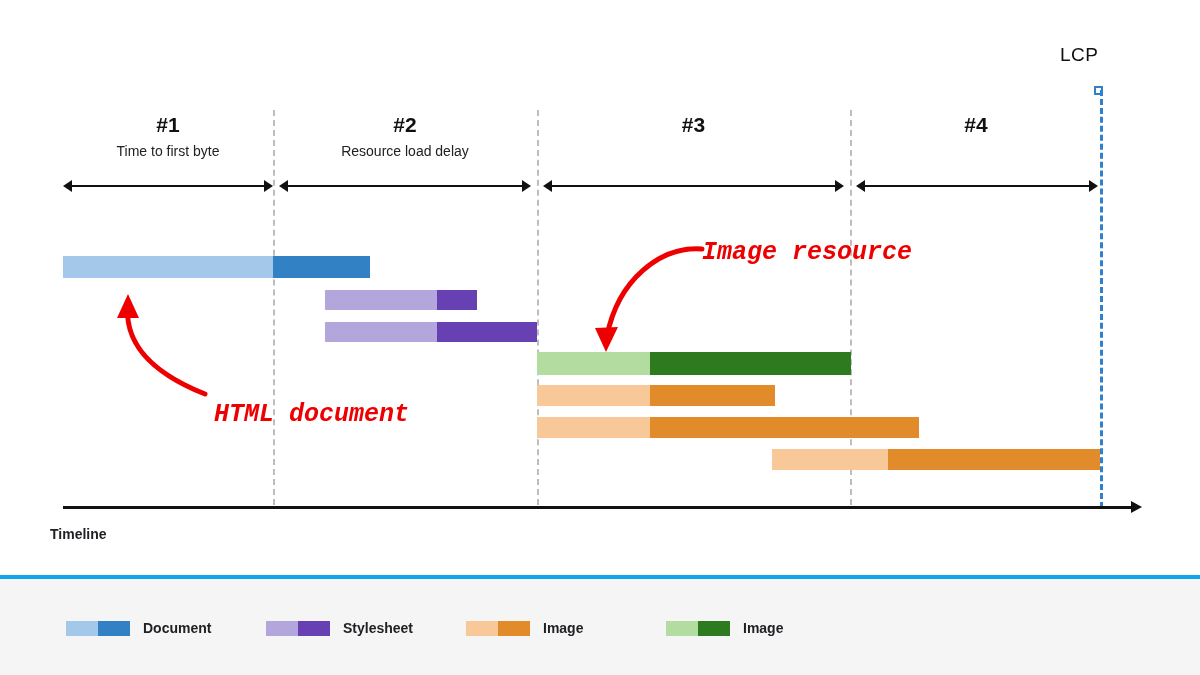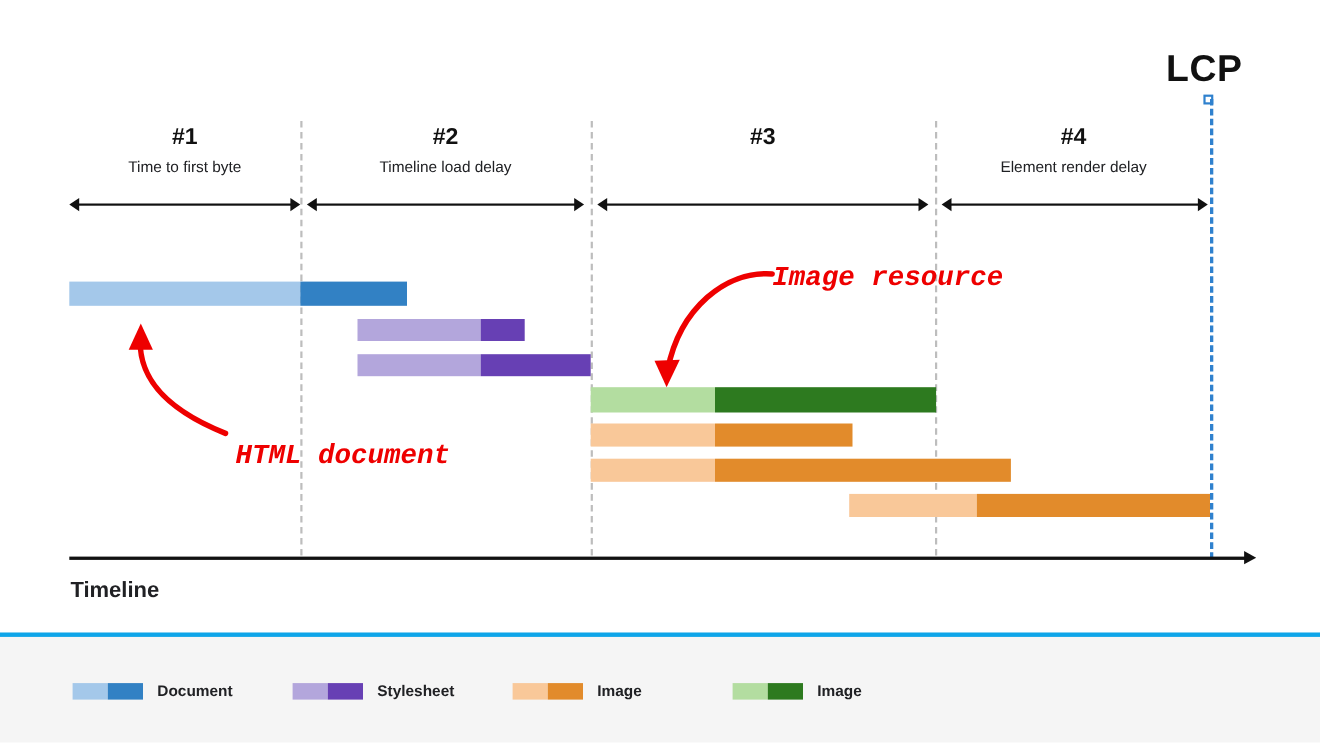--- a/index.html
+++ b/index.html
@@ -50,22 +50,22 @@
     width: 9px;
     height: 9px;
     border: 2px solid #2f81ce;
     background: #ffffff;
     box-sizing: border-box;
   }
   #lcp-label {
     position: absolute;
     left: 1060px;
     top: 44px;
-    font-size: 34px;
-    font-weight: bold;
+    font-size: 19px;
+    font-weight: normal;
     letter-spacing: 0.5px;
     color: #111111;
     text-align: right;
   }
 
   
   .phase {
     position: absolute;
     top: 112px;
     text-align: center;
@@ -127,23 +127,23 @@
     position: absolute;
     left: 1131px;
     top: 501px;
     width: 0; height: 0;
     border-top: 6px solid transparent;
     border-bottom: 6px solid transparent;
     border-left: 11px solid #111111;
   }
   #axis-label {
     position: absolute;
-    left: 64px;
+    left: 50px;
     top: 526px;
-    font-size: 20px;
+    font-size: 14px;
     font-weight: bold;
     color: #202124;
   }
 
   
   .annot {
     position: absolute;
     color: #ee0000;
     font-family: Liberation Mono, monospace;
     font-style: italic;
@@ -199,40 +199,39 @@
     <div class="phase-name">Time to first byte</div>
   </div>
   <div class="measure" style="left:63px; width:210px;">
     <div class="head left"></div>
     <div class="shaft"></div>
     <div class="head right"></div>
   </div>
 
   <div class="phase" style="left:277px; width:256px;">
     <div class="phase-num">#2</div>
-    <div class="phase-name">Timeline load delay</div>
+    <div class="phase-name">Resource load delay</div>
   </div>
   <div class="measure" style="left:279px; width:252px;">
     <div class="head left"></div>
     <div class="shaft"></div>
     <div class="head right"></div>
   </div>
 
   <div class="phase" style="left:541px; width:305px;">
     <div class="phase-num">#3</div>
   </div>
   <div class="measure" style="left:543px; width:301px;">
     <div class="head left"></div>
     <div class="shaft"></div>
     <div class="head right"></div>
   </div>
 
   <div class="phase" style="left:854px; width:244px;">
     <div class="phase-num">#4</div>
-    <div class="phase-name">Element render delay</div>
   </div>
   <div class="measure" style="left:856px; width:242px;">
     <div class="head left"></div>
     <div class="shaft"></div>
     <div class="head right"></div>
   </div>
 
   <div class="bar" style="left:63px; top:256px; width:307px;">
     <div class="seg" style="width:210px; background:#a4c8ea;"></div>
     <div class="seg" style="width:97px; background:#3281c4;"></div>

